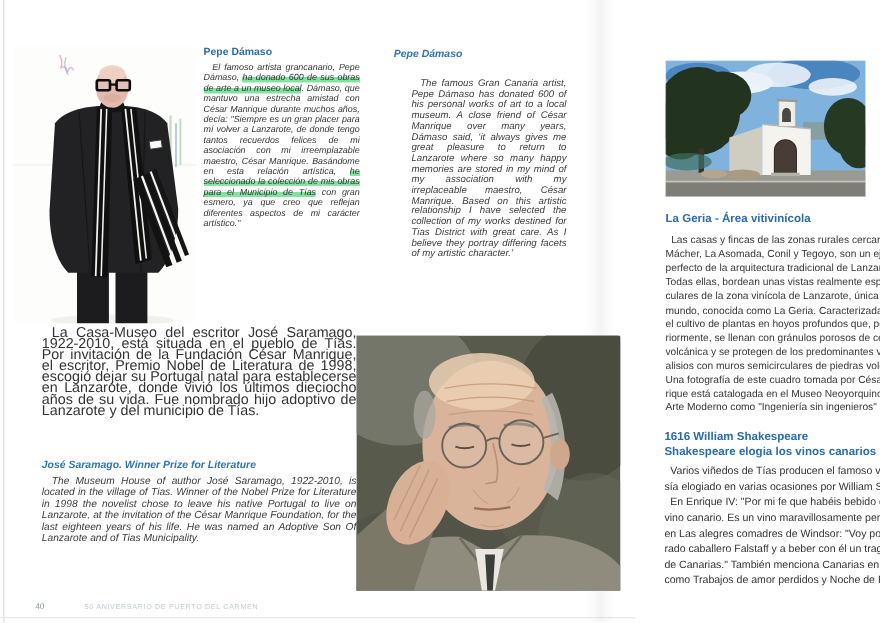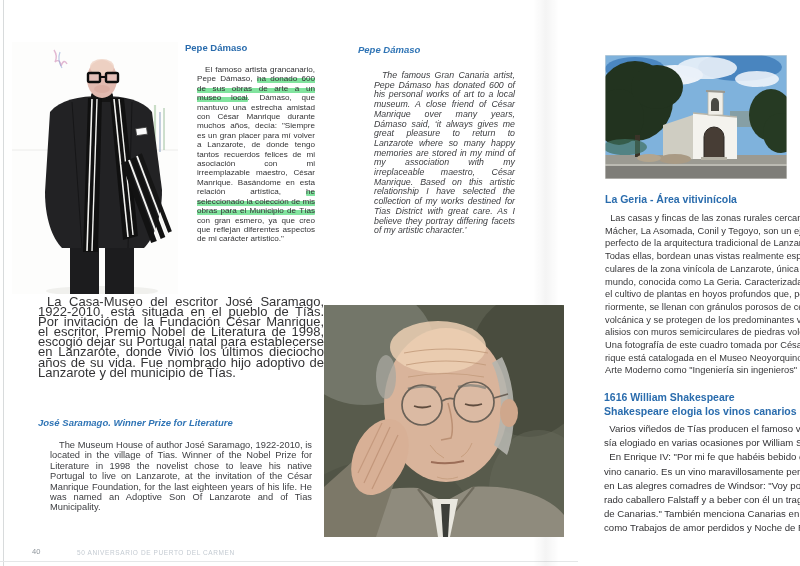--- a/index.html
+++ b/index.html
@@ -14,26 +14,26 @@
   .edge-bottom{left:0;top:561px;width:578px;height:1px;background:#e5e7e8;}
   .crease{left:533px;top:0;width:26px;height:566px;
     background:linear-gradient(90deg,rgba(0,0,0,0) 0%,rgba(0,0,0,0.045) 50%,rgba(0,0,0,0) 100%);}
 
   
   .h-es{font-weight:bold;color:#2a6cad;font-size:9.5px;line-height:11px;margin:0 0 4px 0;}
   .h-en{font-weight:bold;font-style:italic;color:#2f74b5;font-size:9.5px;line-height:11px;margin:0 0 4px 0;}
   .h-right{font-weight:bold;color:#2a6cad;font-size:10.5px;line-height:14px;margin:0;}
 
   
-  .body-es{font-size:8.1px;line-height:9.4px;text-align:justify;text-indent:8px;margin:12px;color:#333335;}
+  .body-es{font-size:8.1px;line-height:9.4px;text-align:justify;text-indent:8px;margin:0;color:#333335;font-style:italic;}
   .body-en{font-size:8.8px;line-height:9.7px;text-align:justify;text-indent:8px;margin:16px;
            font-style:italic;color:#3c3d40;}
   .body-es-wide{font-size:13px;line-height:10.1px;text-align:justify;text-indent:9px;margin:0;color:#333335;}
-  .body-en-wide{font-size:9.3px;line-height:10.4px;text-align:justify;text-indent:9px;margin:12px;
-           color:#3c3d40;}
+  .body-en-wide{font-size:9.3px;line-height:10.4px;text-align:justify;text-indent:9px;margin:0;
+           font-style:italic;color:#3c3d40;}
 
   
   .hl{background-image:linear-gradient(180deg,rgba(0,0,0,0) 46%,rgba(116,224,148,0.9) 46%,
        rgba(116,224,148,0.9) 100%);border-radius:1px;}
 
   
   .sec-geria{left:605px;top:192px;width:245px;}
   .geria-lines{margin-top:6px;}
   .geria-lines .tline{font-size:9.3px;line-height:12.7px;white-space:pre;color:#38383a;}
   .sec-shake{left:604px;top:390px;width:245px;}

